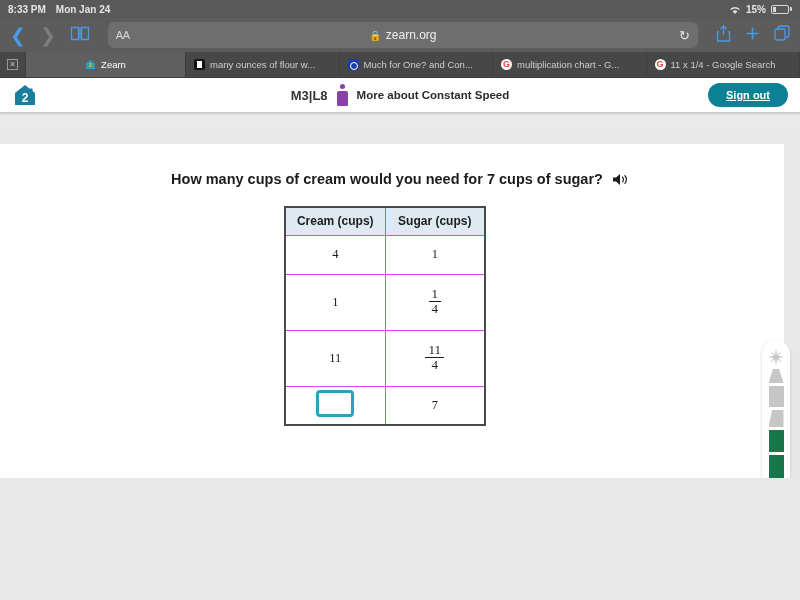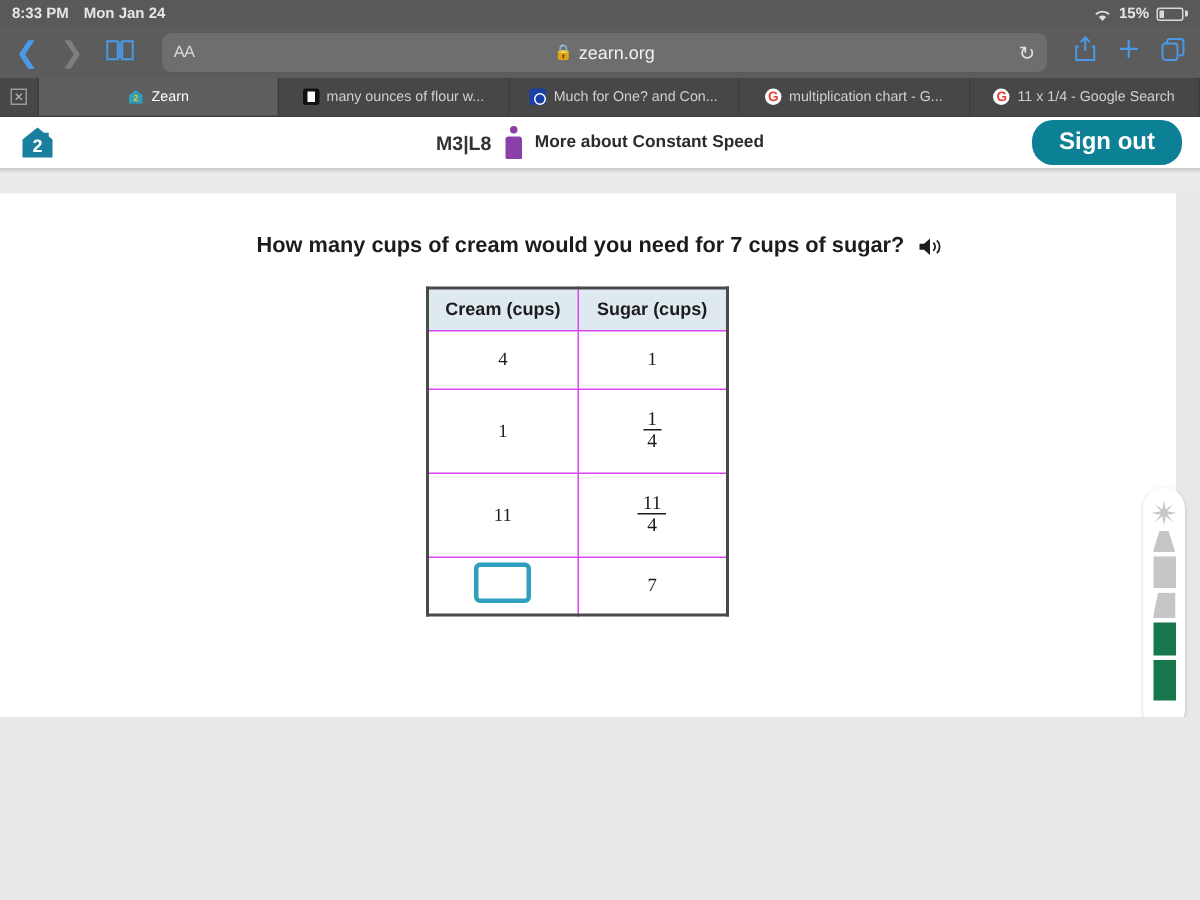--- a/index.html
+++ b/index.html
@@ -58,21 +58,21 @@
     background: #4f4f4f; display: flex; align-items: stretch;
     border-bottom: 1px solid #3d3d3d;
   }
   .tab {
     display: flex; align-items: center; gap: 5px;
     font-size: 9.5px; color: #cfcfcf;
     padding: 0 8px; border-right: 1px solid #3d3d3d;
     overflow: hidden; white-space: nowrap;
   }
   .tab.active { background: #5f5f5f; color: #ffffff; justify-content: center; flex: 0 0 160px; }
-  .tab.inactive { flex: 1 1 0; justify-content: center; background: #474747; }
+  .tab.inactive { flex: 1 1 0; justify-content: flex-start; background: #474747; }
   .tab-close {
     width: 26px; flex: 0 0 26px; display: flex; align-items: center; justify-content: center;
     background: #474747; border-right: 1px solid #3d3d3d; color: #bbb; font-size: 8px;
   }
   .tab-close span { border: 1px solid #9a9a9a; width: 11px; height: 11px; line-height: 9px; text-align: center; }
   .favicon { width: 11px; height: 11px; flex: 0 0 11px; border-radius: 2px; display: inline-block; }
   .fav-zearn { background: none; position: relative; }
   .fav-dark { background: #111; position: relative; }
   .fav-dark::after {
     content: ""; position: absolute; left: 3px; top: 2px; width: 5px; height: 7px; background: #fff;
@@ -107,35 +107,35 @@
     position: absolute; top: 0; left: 3px; width: 5px; height: 5px;
     background: #8b3fa8; border-radius: 50%;
   }
   .person-body {
     position: absolute; top: 7px; left: 0; width: 11px; height: 15px;
     background: #8b3fa8; border-radius: 2px 2px 1px 1px;
   }
   .lesson-title { font-size: 11.5px; font-weight: bold; color: #2b2b2b; }
   .signout-btn {
     margin-left: auto; background: #0c8095; color: #fff;
-    font-size: 16px; font-weight: bold;
-    border: none; border-radius: 14px; padding: 6px 18px; cursor: pointer;
+    font-size: 11px; font-weight: bold;
+    border: none; border-radius: 14px; padding: 6px 18px; cursor: pointer; text-decoration: underline;
   }
   .header-rule {
     position: absolute; top: 112px; left: 0; width: 800px; height: 3px;
     background: linear-gradient(to bottom, #c9c9c9, #e2e2e2);
   }
   .header-gap {
     position: absolute; top: 115px; left: 0; width: 800px; height: 14px;
     background: #eaeaea;
   }
 
   
   .card {
-    position: absolute; top: 129px; left: 0; width: 784px; height: 349px;
+    position: absolute; top: 144px; left: 0; width: 784px; height: 349px;
     background: #ffffff;
   }
   .question {
     position: absolute; top: 27px; left: 0; width: 800px;
     text-align: center; font-size: 14.5px; font-weight: bold; color: #1c1c1c;
     display: flex; align-items: center; justify-content: center; gap: 9px;
   }
   .speaker { width: 17px; height: 15px; position: relative; display: inline-block; }
 
   

